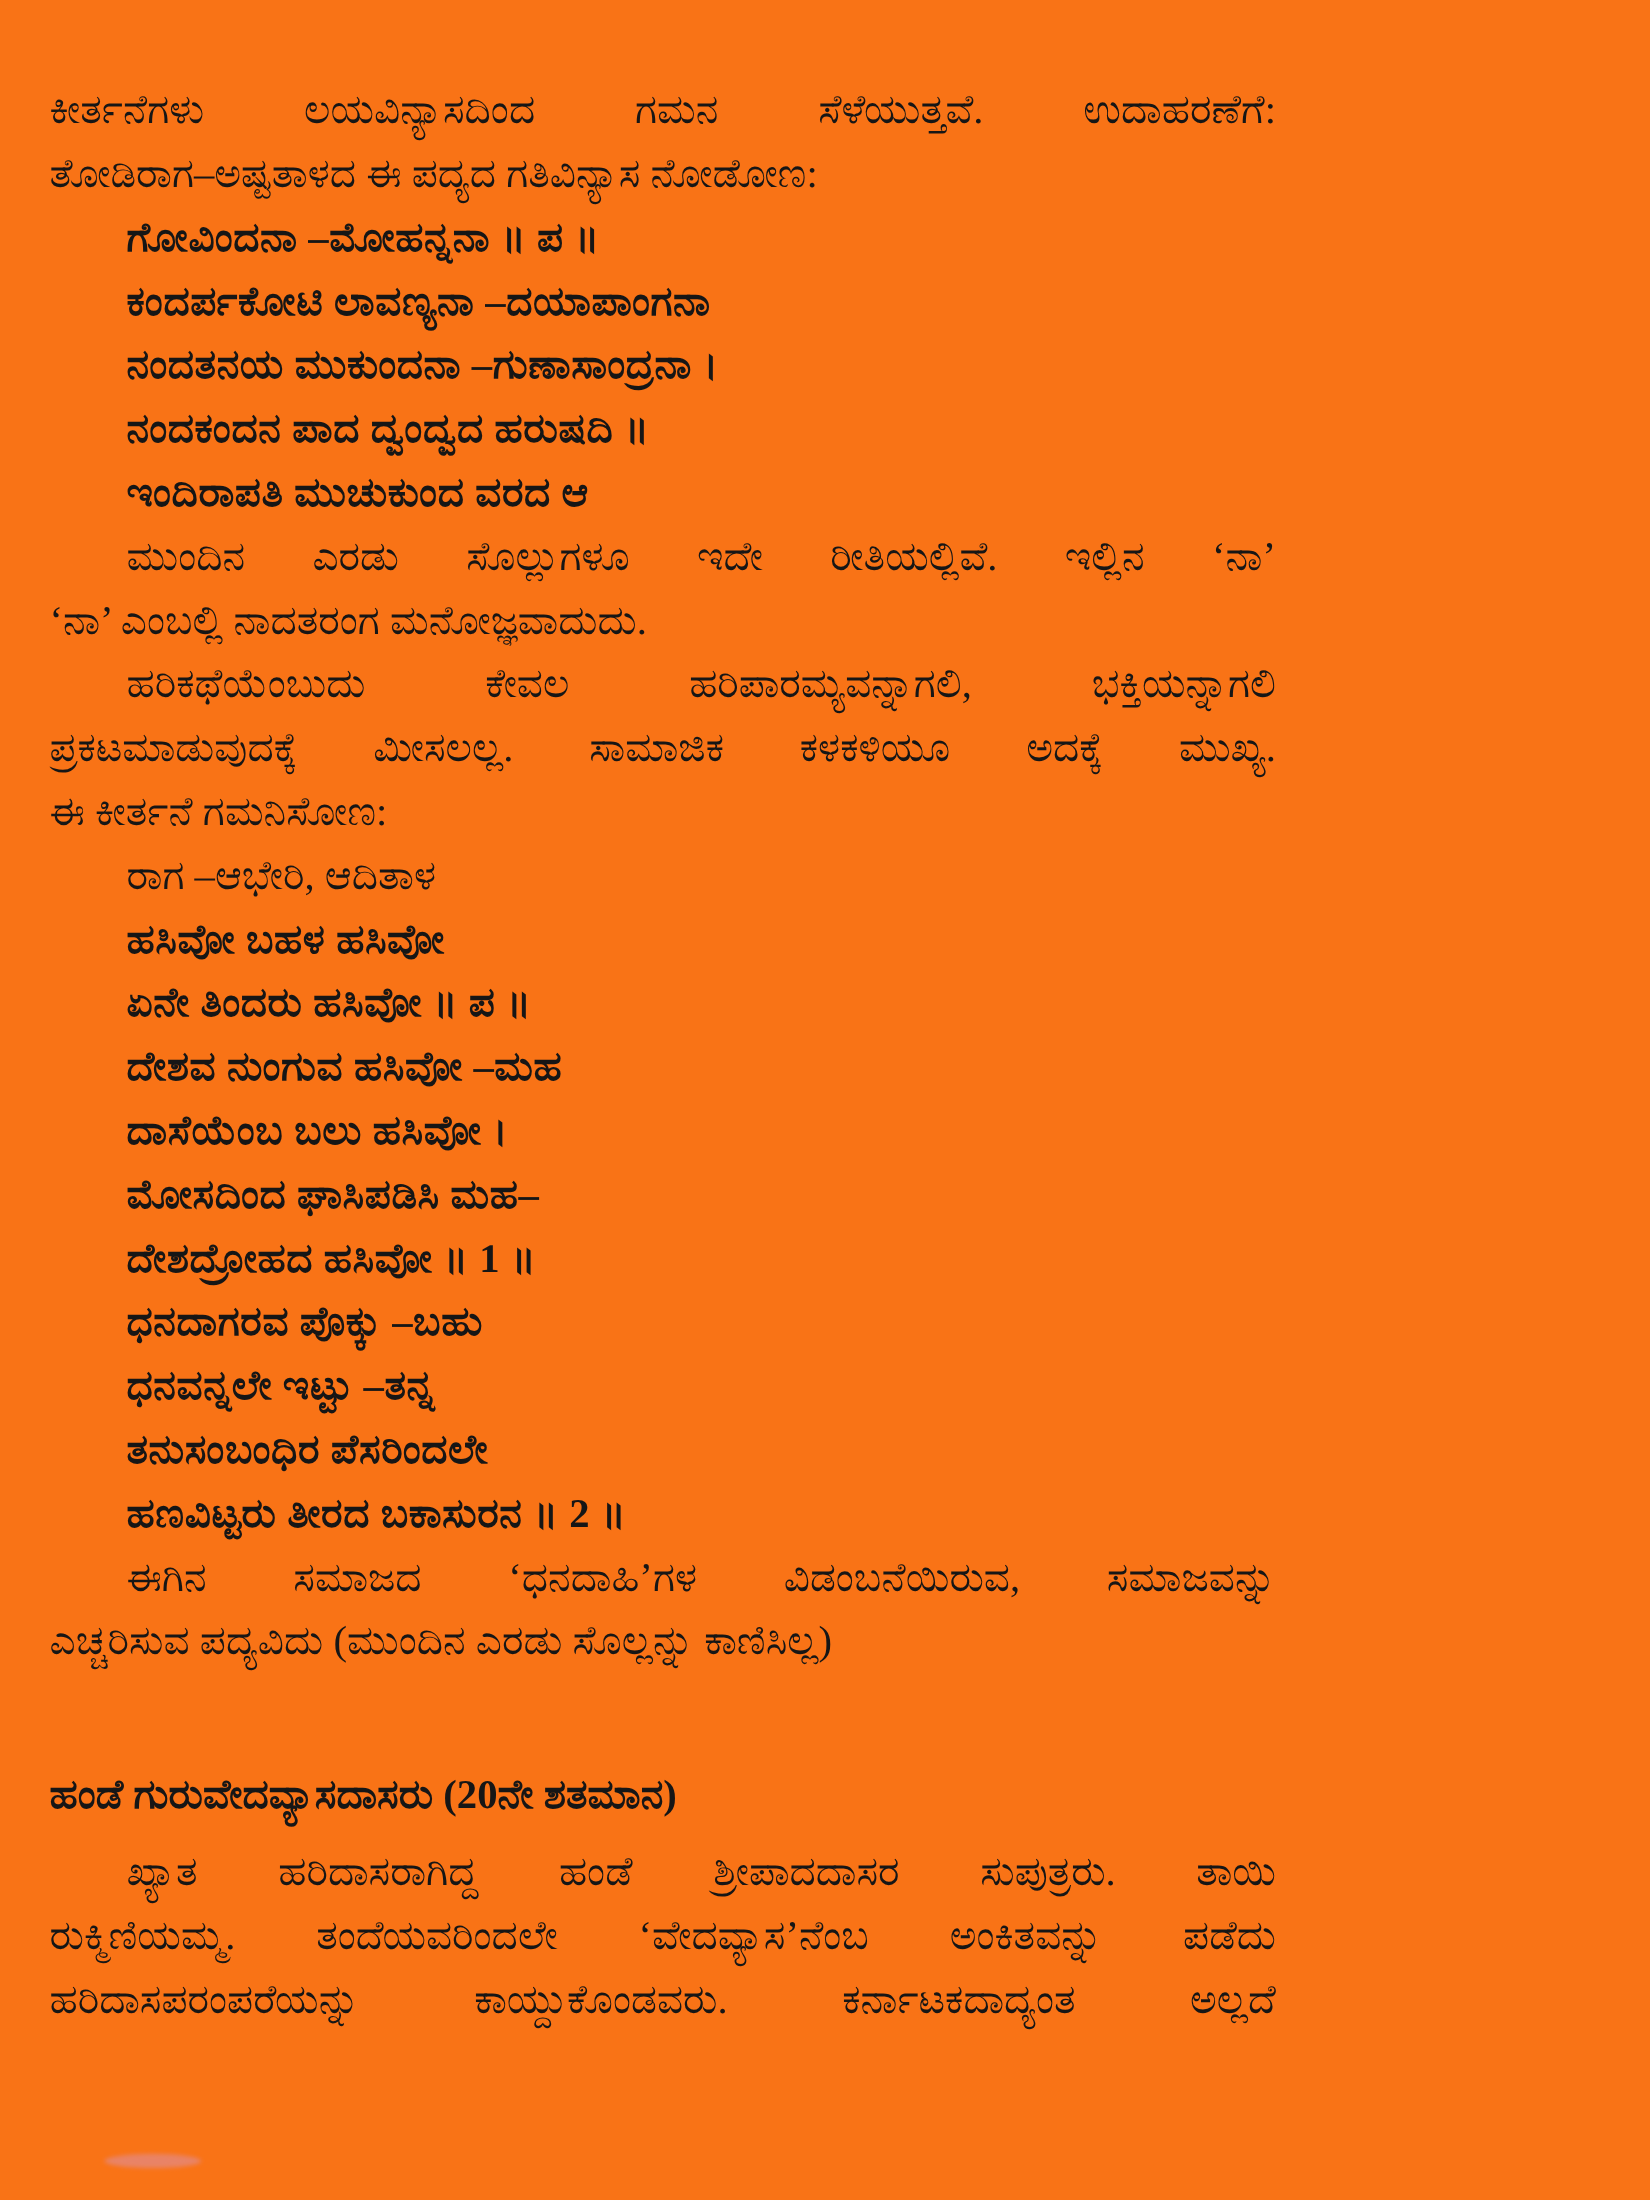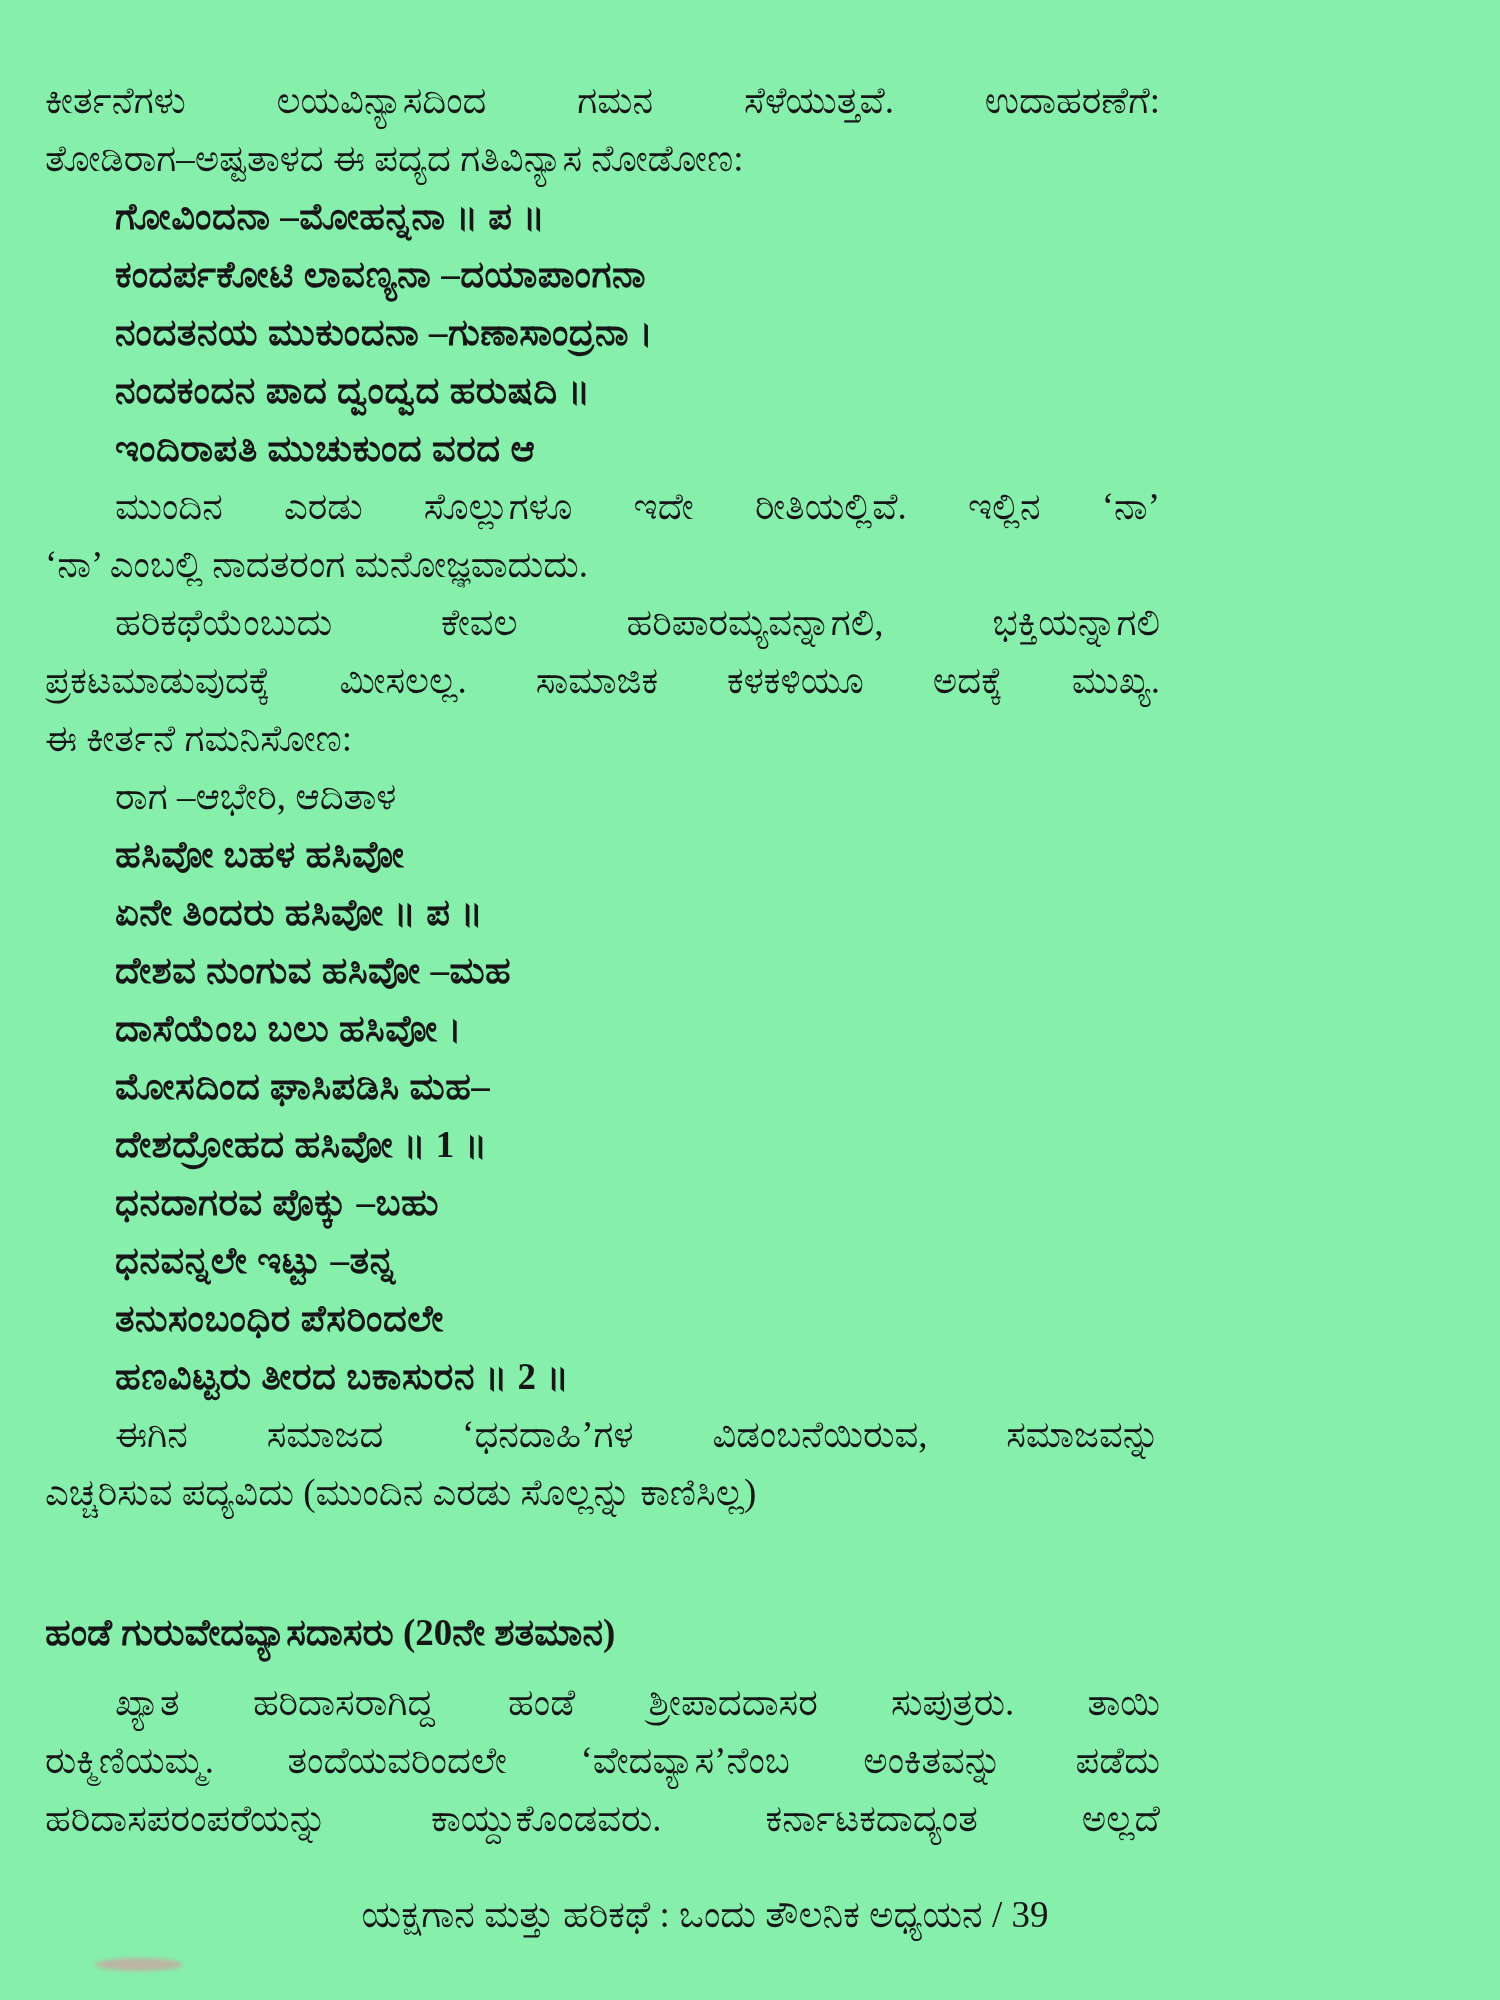--- a/index.html
+++ b/index.html
@@ -1,21 +1,21 @@
 <!DOCTYPE html>
 <html><head>
 <meta charset="utf-8">
 <style>
   html, body { margin: 0; padding: 0; background: #888; }
   .page {
     position: relative;
     width: 1500px;
     height: 2000px;
     margin: 0 auto;
-    background: #86efac;
+    background: #f97316;
     font-family: "Liberation Serif", "DejaVu Serif", serif;
     color: #161616;
     overflow: hidden;
   }
   .content {
     position: absolute;
     left: 45px;
     top: 72px;
     width: 1115px;
   }
@@ -103,16 +103,15 @@
     <div class="line">ಎಚ್ಚರಿಸುವ ಪದ್ಯವಿದು (ಮುಂದಿನ ಎರಡು ಸೊಲ್ಲನ್ನು ಕಾಣಿಸಿಲ್ಲ)</div>
 
     <div class="line heading">ಹಂಡೆ ಗುರುವೇದವ್ಯಾಸದಾಸರು (20ನೇ ಶತಮಾನ)</div>
 
     <div class="line j indent">ಖ್ಯಾತ ಹರಿದಾಸರಾಗಿದ್ದ ಹಂಡೆ ಶ್ರೀಪಾದದಾಸರ ಸುಪುತ್ರರು. ತಾಯಿ</div>
     <div class="line j">ರುಕ್ಮಿಣಿಯಮ್ಮ. ತಂದೆಯವರಿಂದಲೇ ‘ವೇದವ್ಯಾಸ’ನೆಂಬ ಅಂಕಿತವನ್ನು ಪಡೆದು</div>
     <div class="line j">ಹರಿದಾಸಪರಂಪರೆಯನ್ನು ಕಾಯ್ದುಕೊಂಡವರು. ಕರ್ನಾಟಕದಾದ್ಯಂತ ಅಲ್ಲದೆ</div>
 
   </div>
 
-  <div class="footer">ಯಕ್ಷಗಾನ ಮತ್ತು ಹರಿಕಥೆ : ಒಂದು ತೌಲನಿಕ ಅಧ್ಯಯನ / 39</div>
 
   <div class="smudge"></div>
 </div>
 
 </body></html>

